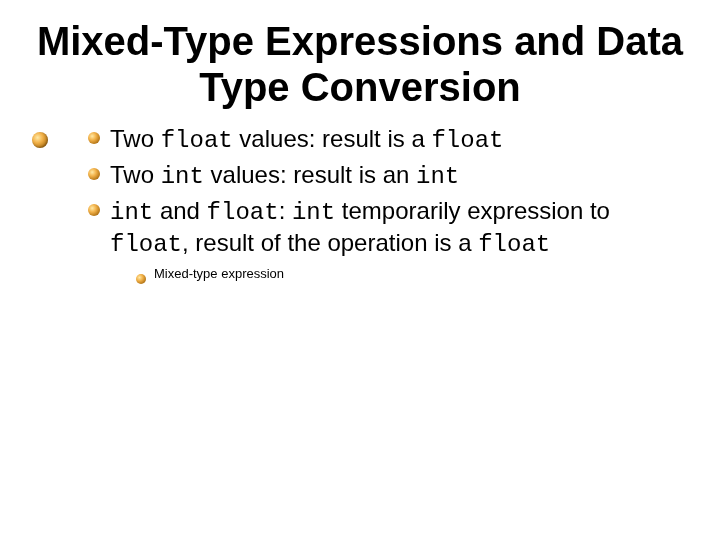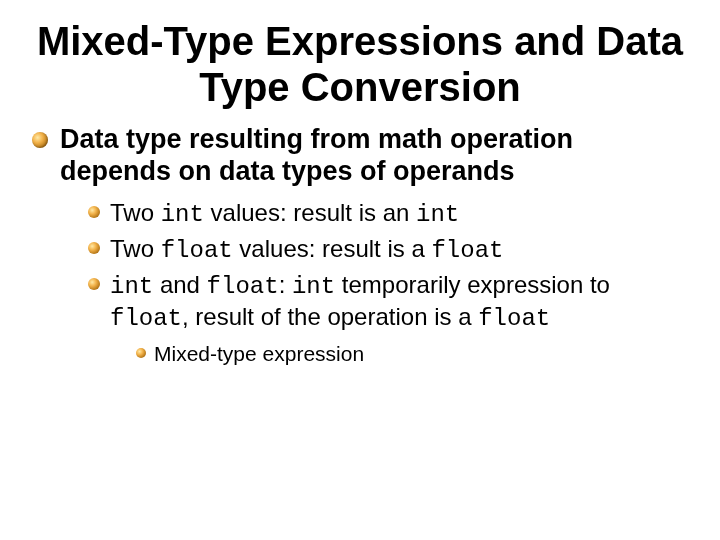--- a/index.html
+++ b/index.html
@@ -74,21 +74,21 @@
     background: radial-gradient(circle at 35% 35%, #ffe9a6 0%, #f2b24a 35%, #b97a1a 70%, #7a4c0c 100%);
     border-radius: 50%;
   }
   
   .lvl3 {
     margin: 6px 0 6px 0;
     padding-left: 26px;
   }
   .lvl3 > li {
     padding-left: 18px;
-    font-size: 21px;
+    font-size: 13px;
     font-weight: normal;
     line-height: 1.3;
     margin-bottom: 6px;
   }
   .lvl3 > li::before {
     content: "";
     position: absolute;
     left: 0;
     top: 8px;
     width: 10px;
@@ -101,28 +101,27 @@
   }
 </style>
 </head>
 <body>
 
 <div class="slide">
   <h1 class="title">Mixed-Type Expressions and Data Type Conversion</h1>
 
   <ul class="lvl1">
     <li>
-      <span>Data type resulting from math operation depends on data types of operands</span>
 
       <ul class="lvl2">
         <li>
-          <span>Two </span><span class="code">int</span><span> values: result is an </span><span class="code">int</span>
+          <span>Two </span><span class="code">float</span><span> values: result is a </span><span class="code">float</span>
         </li>
         <li>
-          <span>Two </span><span class="code">float</span><span> values: result is a </span><span class="code">float</span>
+          <span>Two </span><span class="code">int</span><span> values: result is an </span><span class="code">int</span>
         </li>
         <li>
           <span class="code">int</span><span> and </span><span class="code">float</span><span>: </span><span class="code">int</span><span> temporarily expression to </span><span class="code">float</span><span>, result of the operation is a </span><span class="code">float</span>
 
           <ul class="lvl3">
             <li>Mixed-type expression</li>
           </ul>
         </li>
       </ul>
     </li>

